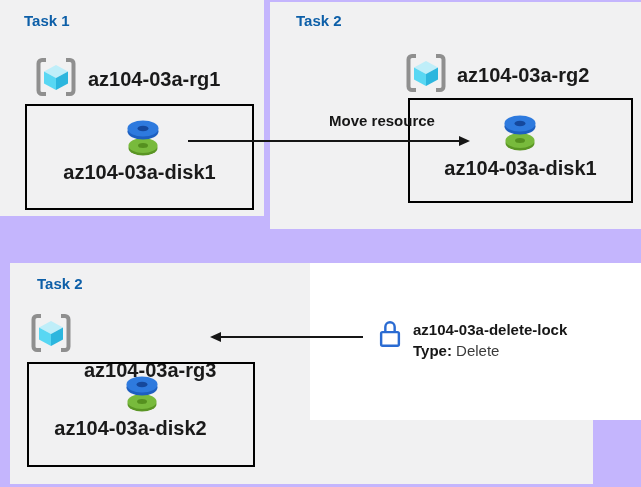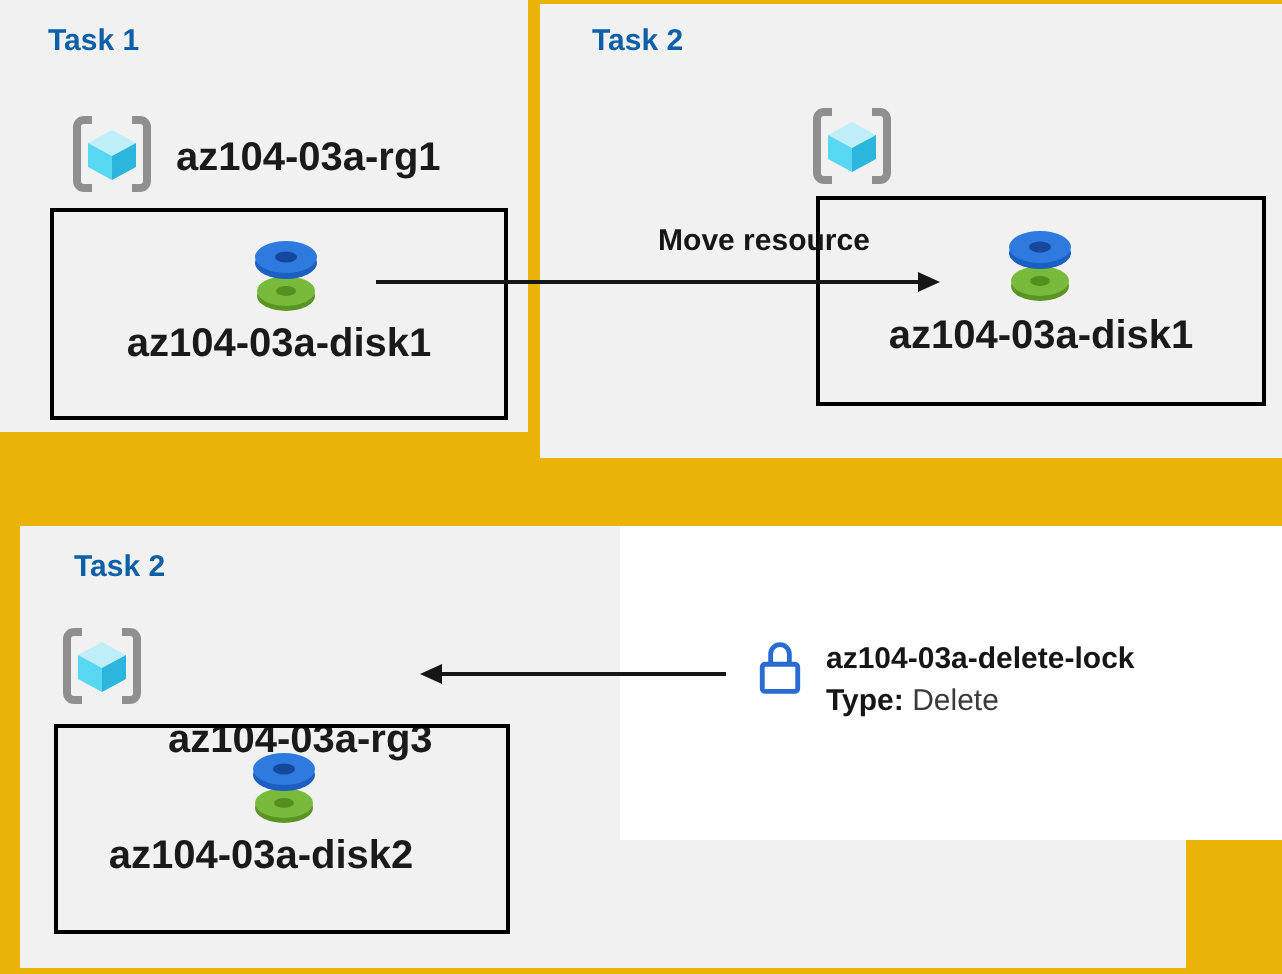--- a/index.html
+++ b/index.html
@@ -1,17 +1,17 @@
 <!DOCTYPE html>
 <html><head>
 <meta charset="utf-8">
 <style>
   html,body{margin:0;padding:0;background:#ffffff;}
   #stage{
-    position:relative;width:641px;height:487px;background:#eab308;overflow:hidden;
+    position:relative;width:641px;height:487px;background:#c4b5fd;overflow:hidden;
     font-family:"Liberation Sans","DejaVu Sans",sans-serif;color:#191919;
   }
   .panel{position:absolute;background:#f1f1f2;}
   .panel-title{
     position:absolute;font-size:15px;font-weight:bold;color:#0d5fa8;white-space:nowrap;
   }
   .res-box{position:absolute;border:2px solid #000;background:transparent;box-sizing:border-box;}
   .icon{position:absolute;}
   .rg-label,.disk-label{
     position:absolute;font-size:20px;font-weight:bold;color:#1a1a1a;white-space:nowrap;
@@ -74,20 +74,21 @@
 
   <div class="icon" style="left:404px;top:53px;">
     <svg width="44" height="40" viewBox="0 0 44 40">
       <path d="M12 3 H8 a3.5 3.5 0 0 0 -3.5 3.5 V33.5 a3.5 3.5 0 0 0 3.5 3.5 H12" fill="none" stroke="#8f8f8f" stroke-width="4" stroke-linejoin="round"></path>
       <path d="M32 3 H36 a3.5 3.5 0 0 1 3.5 3.5 V33.5 a3.5 3.5 0 0 1 -3.5 3.5 H32" fill="none" stroke="#8f8f8f" stroke-width="4" stroke-linejoin="round"></path>
       <polygon points="22,8 34,14.5 22,21 10,14.5" fill="#bfeef9"></polygon>
       <polygon points="10,14.5 22,21 22,33 10,26.5" fill="#58d7f3"></polygon>
       <polygon points="34,14.5 22,21 22,33 34,26.5" fill="#2cb6de"></polygon>
     </svg>
   </div>
+  <div class="rg-label" style="left:457px;top:64px;">az104-03a-rg2</div>
 
   <div class="res-box" style="left:408px;top:98px;width:225px;height:105px;"></div>
   <div class="icon" style="left:501px;top:111px;">
     <svg width="38" height="42" viewBox="0 0 38 42">
       <ellipse cx="19" cy="32" rx="14.5" ry="7.5" fill="#5a9524"></ellipse>
       <ellipse cx="19" cy="29.5" rx="14.5" ry="7.5" fill="#78ba3c"></ellipse>
       <ellipse cx="19" cy="29.5" rx="5" ry="2.5" fill="#55901f"></ellipse>
       <ellipse cx="19" cy="15.5" rx="15.5" ry="8" fill="#1d5fc0"></ellipse>
       <ellipse cx="19" cy="12.5" rx="15.5" ry="8" fill="#2e7ade"></ellipse>
       <ellipse cx="19" cy="12.5" rx="5.5" ry="2.8" fill="#15489c"></ellipse>

